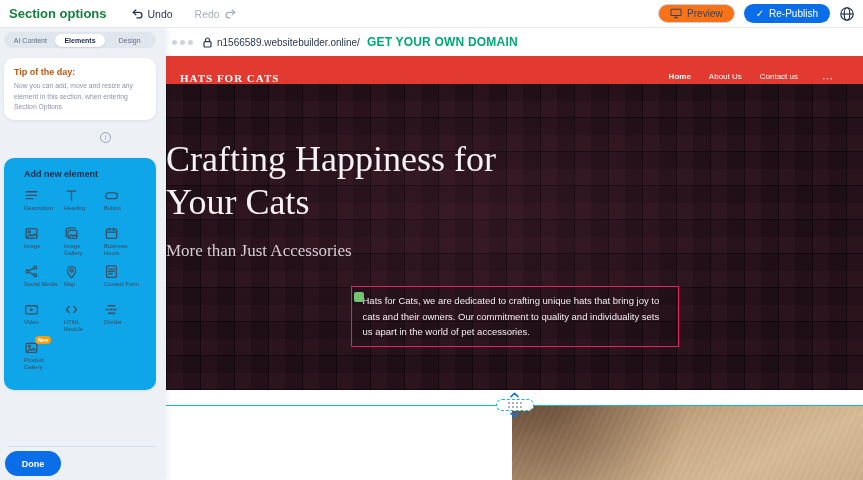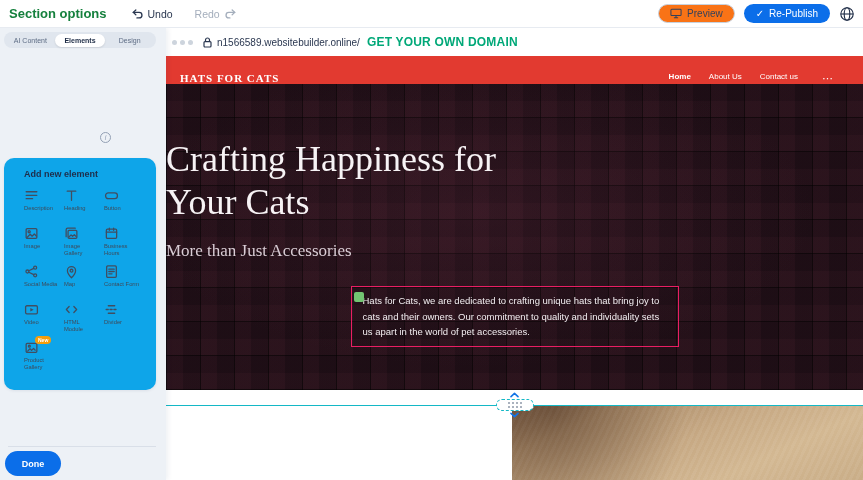--- a/index.html
+++ b/index.html
@@ -164,20 +164,24 @@
   </div>
 </header>
 
 <aside class="sidebar">
   <div class="tabs">
     <div class="tab">AI Content</div>
     <div class="tab active">Elements</div>
     <div class="tab">Design</div>
   </div>
 
+  <div class="tip-card">
+    <div class="tip-title">Tip of the day:</div>
+    <div class="tip-body">Now you can add, move and resize any element in this section, when entering Section Options</div>
+  </div>
 
   <div class="info-circle">i</div>
 
   <div class="elements-card">
     <div class="elements-title">Add new element</div>
     <div class="egrid">
 
       <div class="tile">
         <svg class="ticon" viewBox="0 0 14 14">
           <path d="M2 3.5h10M2 6.8h10M2 10h6"></path>

